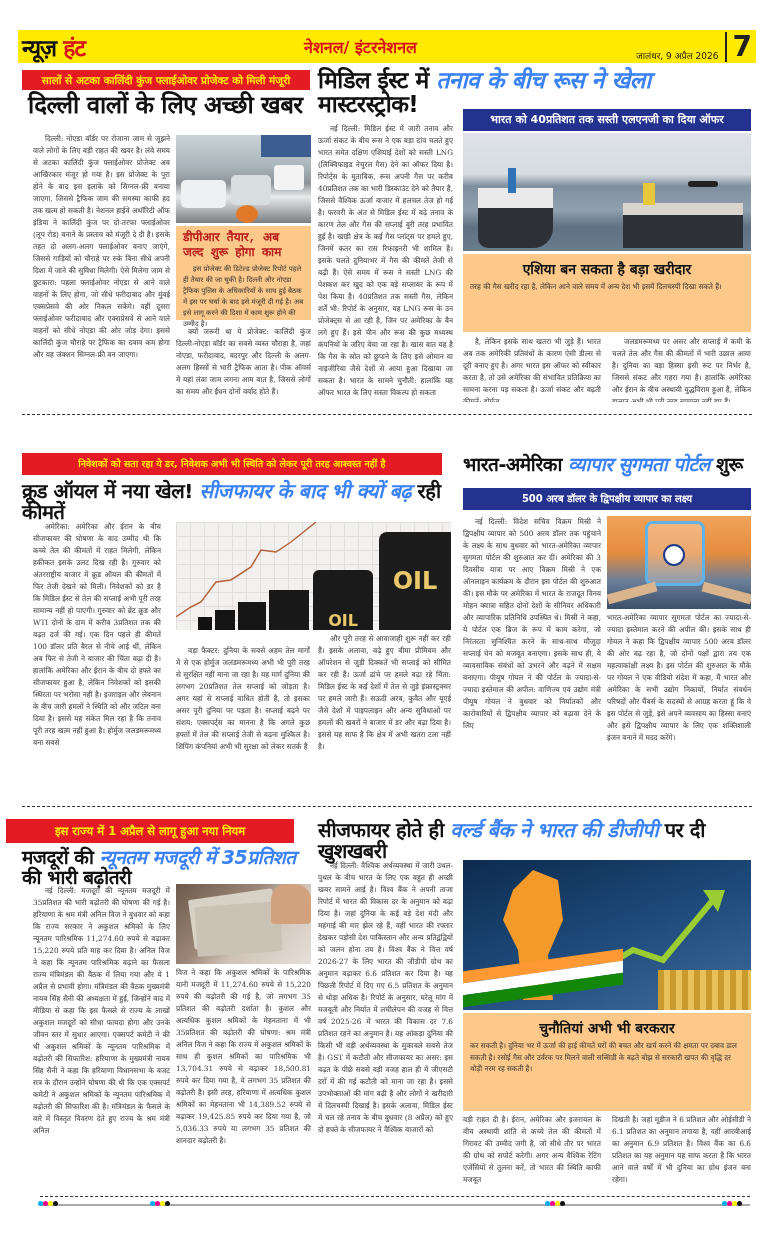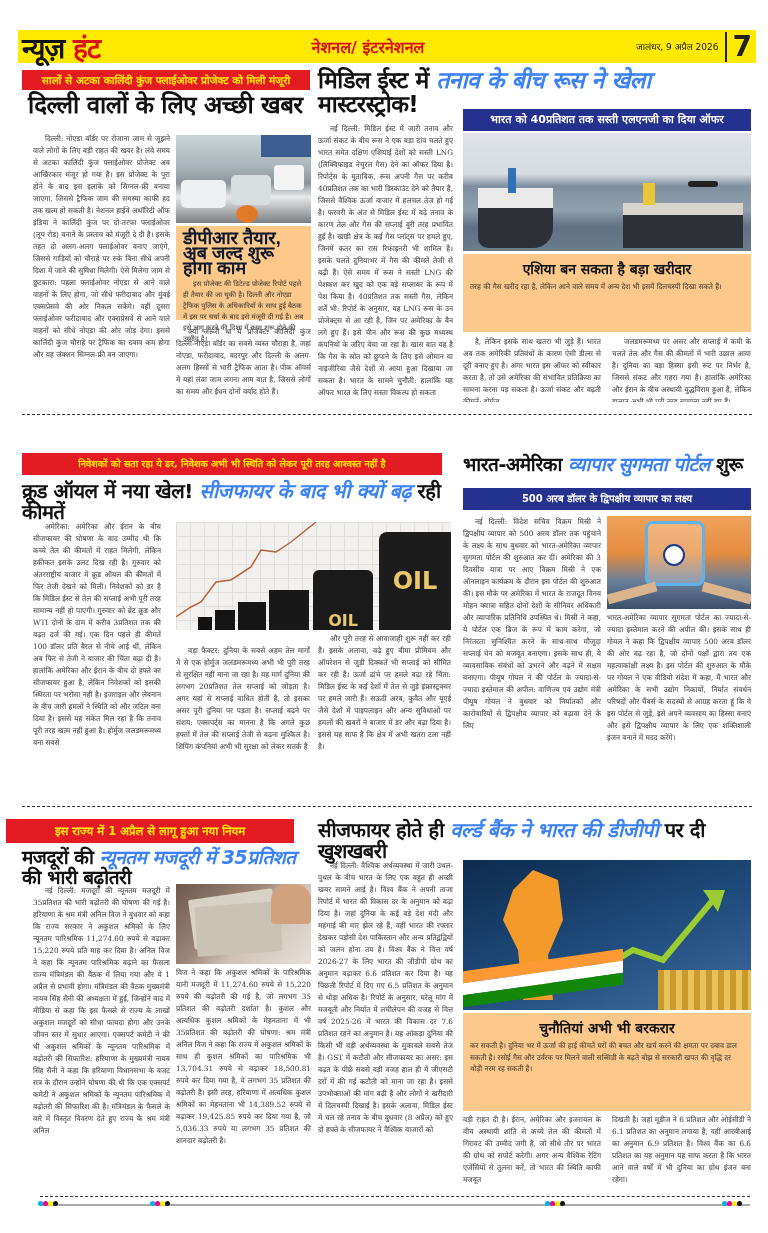--- a/index.html
+++ b/index.html
@@ -1,22 +1,22 @@
 <!DOCTYPE html>
 <html><head>
 <meta charset="utf-8">
 <style>
   * { box-sizing: border-box; margin: 0; padding: 0; }
   body { width: 768px; height: 1233px; background: #fff; font-family: "DejaVu Serif", serif; color: #222; position: relative; overflow: hidden; }
   .page { position: absolute; left: 18px; top: 30px; width: 738px; }
   .mast { height: 33px; background: #ffea00; display: flex; align-items: center; justify-content: space-between; padding: 0 4px; }
-  .logo { font-family: "DejaVu Sans", sans-serif; font-weight: bold; font-size: 28px; color: #111; letter-spacing: -1px; }
+  .logo { font-family: "DejaVu Sans", sans-serif; font-weight: bold; font-size: 23px; color: #111; letter-spacing: -1px; }
   .logo .red { color: #d8121b; }
   .section { font-family: "DejaVu Sans", sans-serif; font-size: 16px; color: #d8121b; font-weight: bold; }
-  .right-mast { display: flex; align-items: center; gap: 6px; }
+  .right-mast { display: flex; align-items: flex-end; gap: 6px; }
   .date { font-family: "DejaVu Sans", sans-serif; font-size: 9px; color: #222; }
   .pageno { font-family: "DejaVu Sans", sans-serif; font-weight: bold; font-size: 28px; border-left: 2px solid #222; padding-left: 6px; line-height: 30px; }
   .redband { background: #e51b24; color: #ffea00; font-family: "DejaVu Sans", sans-serif; font-weight: bold; text-align: center; }
   .blueband { background: #23318f; color: #fff; font-family: "DejaVu Sans", sans-serif; font-weight: bold; text-align: center; }
   .headline { font-family: "DejaVu Sans", sans-serif; font-weight: bold; color: #111; line-height: 1.05; letter-spacing: -0.5px; }
   .headline .hl { color: #3b82f6; font-style: italic; }
   .col { font-size: 7.3px; line-height: 12px; text-align: justify; color: #333; }
   .col p { text-indent: 12px; }
   .box { background: #fcc98a; padding: 5px 7px; }
   .box h3 { font-family: "DejaVu Sans", sans-serif; font-weight: bold; font-size: 14px; color: #111; text-align: center; margin-bottom: 3px; }
@@ -50,21 +50,21 @@
     <p>दिल्ली: नोएडा बॉर्डर पर रोजाना जाम से जूझने वाले लोगों के लिए बड़ी राहत की खबर है। लंबे समय से अटका कालिंदी कुंज फ्लाईओवर प्रोजेक्ट अब आखिरकार मंजूर हो गया है। इस प्रोजेक्ट के पूरा होने के बाद इस इलाके को सिग्नल-फ्री बनाया जाएगा, जिससे ट्रैफिक जाम की समस्या काफी हद तक खत्म हो सकती है। नेशनल हाईवे अथॉरिटी ऑफ इंडिया ने कालिंदी कुंज पर दो-तरफा फ्लाईओवर (लूप रोड) बनाने के प्रस्ताव को मंजूरी दे दी है। इसके तहत दो अलग-अलग फ्लाईओवर बनाए जाएंगे, जिससे गाड़ियों को चौराहे पर रुके बिना सीधे अपनी दिशा में जाने की सुविधा मिलेगी। ऐसे मिलेगा जाम से छुटकारा: पहला फ्लाईओवर नोएडा से आने वाले वाहनों के लिए होगा, जो सीधे फरीदाबाद और मुंबई एक्सप्रेसवे की ओर निकल सकेंगे। वहीं दूसरा फ्लाईओवर फरीदाबाद और एक्सप्रेसवे से आने वाले वाहनों को सीधे नोएडा की ओर जोड़ देगा। इससे कालिंदी कुंज चौराहे पर ट्रैफिक का दबाव कम होगा और यह जंक्शन सिग्नल-फ्री बन जाएगा।</p>
   </div>
 <div class="img" style="left:176px;top:135px;width:135px;height:88px;background:linear-gradient(180deg,#c9d3d8 0%,#aab6bb 35%,#8d9499 55%,#e9eaea 70%,#7b7f83 100%);">
   <div style="position:absolute;left:5px;top:45px;width:45px;height:28px;background:#eef1f2;border-radius:5px;"></div>
   <div style="position:absolute;left:55px;top:40px;width:40px;height:30px;background:#d8dde0;border-radius:5px;"></div>
   <div style="position:absolute;left:98px;top:30px;width:30px;height:25px;background:#f3f3f3;border-radius:4px;"></div>
   <div style="position:absolute;left:60px;top:70px;width:22px;height:18px;background:#e07a2a;border-radius:50%;"></div>
   <div style="position:absolute;left:85px;top:0;width:50px;height:22px;background:#3c5d8f;"></div>
 </div>
 <div class="abs box" style="left:176px;top:226px;width:135px;height:94px;">
-  <div style="font-family:Liberation Sans, sans-serif;font-weight:bold;font-size:18px;line-height:15px;color:#0f172a;">डीपीआर तैयार, अब जल्द शुरू होगा काम</div>
+  <div style="font-family:Liberation Mono, monospace;font-weight:bold;font-size:12px;line-height:15px;color:#b91c1c;">डीपीआर तैयार, अब जल्द शुरू होगा काम</div>
   <p style="font-size:7px;line-height:11px;color:#333;margin-top:3px;text-indent:10px;">इस प्रोजेक्ट की डिटेल्ड प्रोजेक्ट रिपोर्ट पहले ही तैयार की जा चुकी है। दिल्ली और नोएडा ट्रैफिक पुलिस के अधिकारियों के साथ हुई बैठक में इस पर चर्चा के बाद इसे मंजूरी दी गई है। अब इसे लागू करने की दिशा में काम शुरू होने की उम्मीद है।</p>
 </div>
 <div class="abs col" style="left:176px;top:326px;width:135px;height:75px;overflow:hidden;">
     <p>क्यों जरूरी था ये प्रोजेक्ट: कालिंदी कुंज दिल्ली-नोएडा बॉर्डर का सबसे व्यस्त चौराहा है, जहां नोएडा, फरीदाबाद, बदरपुर और दिल्ली के अलग-अलग हिस्सों से भारी ट्रैफिक आता है। पीक ऑवर्स में यहां लंबा जाम लगना आम बात है, जिससे लोगों का समय और ईंधन दोनों बर्बाद होते हैं।</p>
   </div>
 
 <div class="abs headline" style="left:318px;top:68px;width:440px;font-size:23px;"><span>मिडिल ईस्ट में</span> <span class="hl">तनाव के बीच रूस ने खेला</span> <span>मास्टरस्ट्रोक!</span></div>
 <div class="abs col" style="left:318px;top:112px;width:135px;height:290px;overflow:hidden;margin-top:11px;">
     <p>नई दिल्ली: मिडिल ईस्ट में जारी तनाव और ऊर्जा संकट के बीच रूस ने एक बड़ा दांव चलते हुए भारत समेत दक्षिण एशियाई देशों को सस्ती LNG (लिक्विफाइड नेचुरल गैस) देने का ऑफर दिया है। रिपोर्ट्स के मुताबिक, रूस अपनी गैस पर करीब 40प्रतिशत तक का भारी डिस्काउंट देने को तैयार है, जिससे वैश्विक ऊर्जा बाजार में हलचल तेज हो गई है। फरवरी के अंत से मिडिल ईस्ट में बढ़े तनाव के कारण तेल और गैस की सप्लाई बुरी तरह प्रभावित हुई है। खाड़ी क्षेत्र के कई गैस प्लांट्स पर हमले हुए, जिनमें कतर का रास रिफाइनरी भी शामिल है। इसके चलते दुनियाभर में गैस की कीमतें तेजी से बढ़ी हैं। ऐसे समय में रूस ने सस्ती LNG की पेशकश कर खुद को एक बड़े सप्लायर के रूप में पेश किया है। 40प्रतिशत तक सस्ती गैस, लेकिन शर्तें भी: रिपोर्ट के अनुसार, यह LNG रूस के उन प्रोजेक्ट्स से आ रही है, जिन पर अमेरिका के बैन लगे हुए हैं। इसे चीन और रूस की कुछ मध्यस्थ कंपनियों के जरिए बेचा जा रहा है। खास बात यह है कि गैस के स्रोत को छुपाने के लिए इसे ओमान या नाइजीरिया जैसे देशों से आया हुआ दिखाया जा सकता है। भारत के सामने चुनौती: हालांकि यह ऑफर भारत के लिए सस्ता विकल्प हो सकता</p>
   </div>

